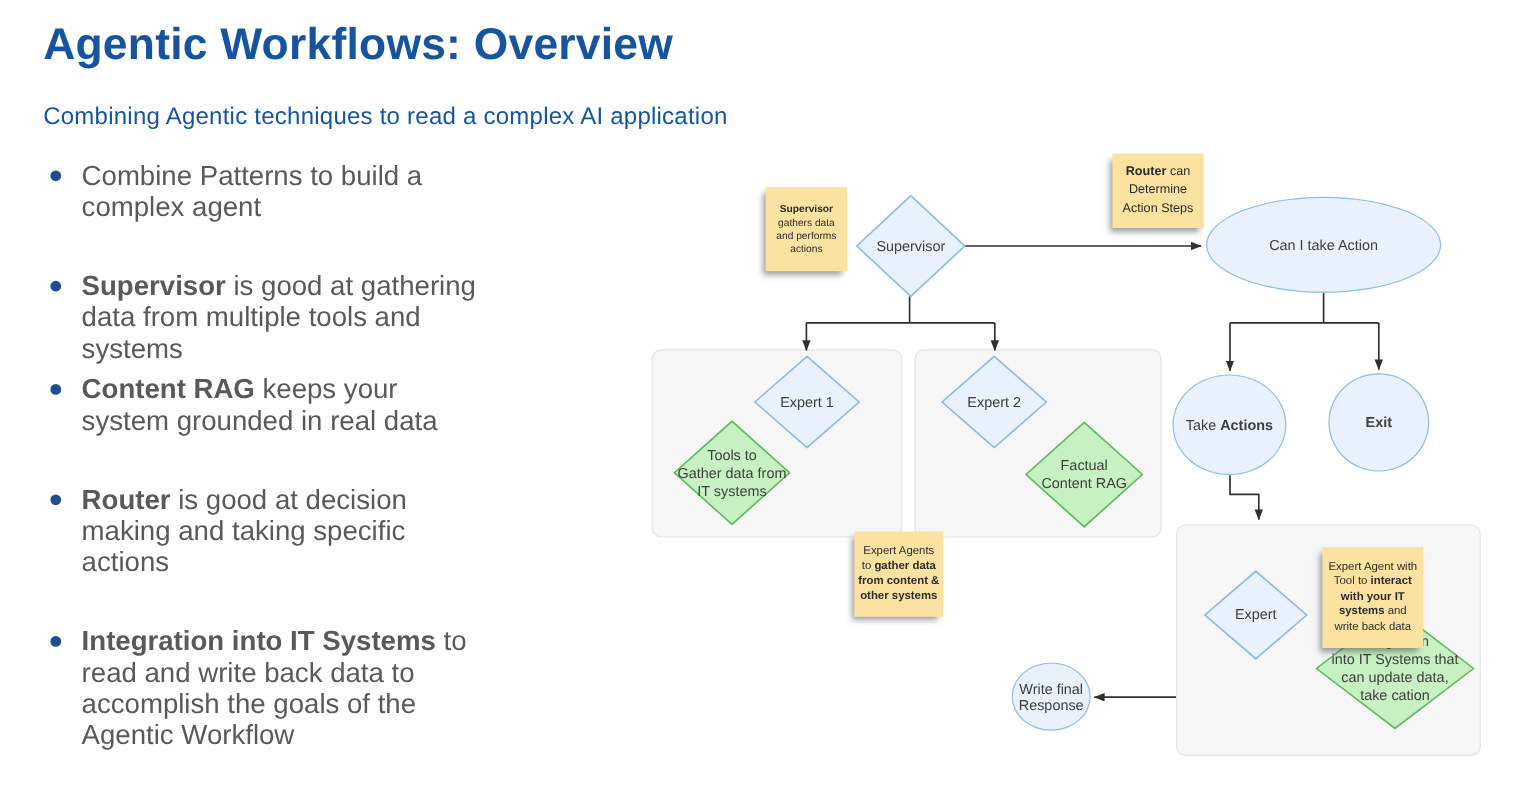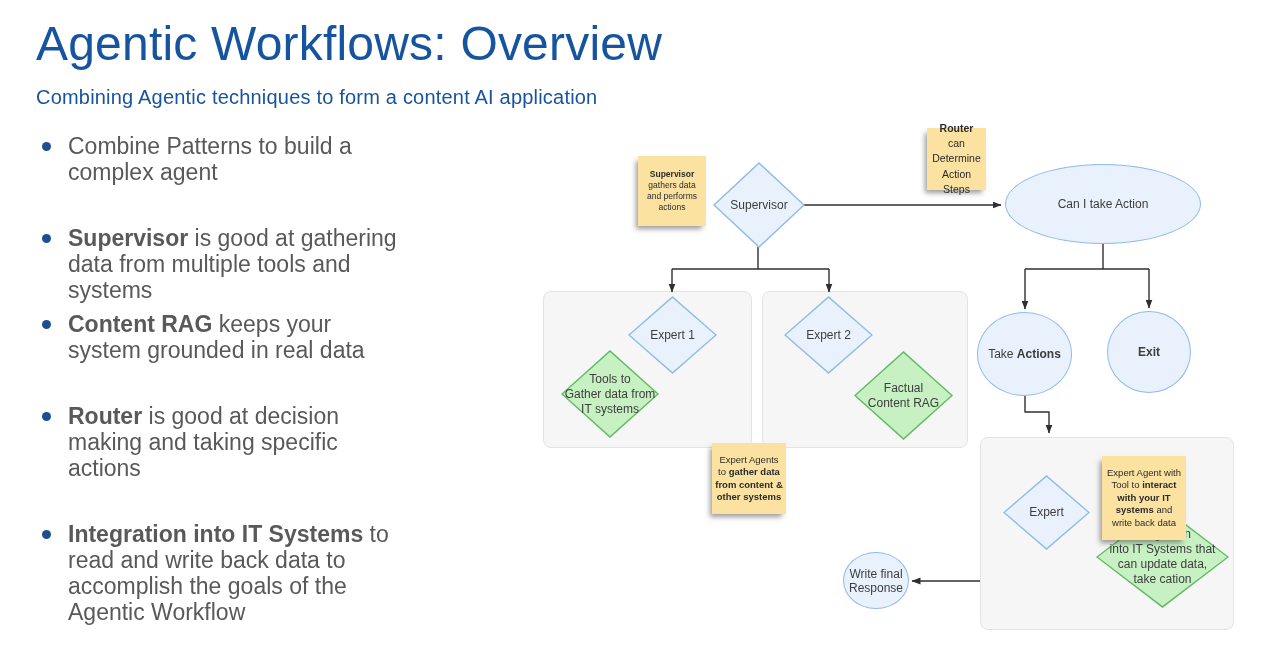--- a/index.html
+++ b/index.html
@@ -2,21 +2,21 @@
 <html style="--title-blue: #17549f; --text-gray: #595959; --bullet-dot: #1f4e8f; --blue-fill: #e8f1fc; --blue-border: #8fbbe8; --green-fill: #c7f1c3; --green-border: #61ba62; --sticky-yellow: #fbe2a1; --container-fill: #f6f6f7; --container-border: #e3e3e5; --connector: #2f2f2f; --node-text: #3d3d3d;"><head>
 <meta charset="utf-8">
 <style>
   html,body{margin:0;padding:0;}
   body{
     width:1280px;height:666px;position:relative;overflow:hidden;
     background:#ffffff;font-family:"Liberation Sans", sans-serif;
   }
   
   .title{
-    position:absolute;left:36px;top:16px;font-size:48px;font-weight:400;
+    position:absolute;left:36px;top:16px;font-size:37px;font-weight:700;
     color:var(--title-blue);letter-spacing:0.2px;
   }
   .subtitle{
     position:absolute;left:36px;top:86px;font-size:20px;
     color:var(--title-blue);letter-spacing:0.2px;
   }
   
   .bullets{
     position:absolute;left:40px;top:133px;width:365px;margin:0;padding:0;
     list-style:none;color:var(--text-gray);font-size:23px;line-height:26px;
@@ -62,21 +62,21 @@
   .sticky .bd{font-weight:bold;}
   .s-small{font-size:8.5px;}
   .s-mid{font-size:9.5px;margin-top:36px;}
   .s-big{font-size:10.5px;line-height:1.45;}
   .bold{font-weight:bold;}
 </style>
 </head>
 <body>
 
 <div class="title">Agentic Workflows: Overview</div>
-<div class="subtitle">Combining Agentic techniques to form a content AI application</div>
+<div class="subtitle">Combining Agentic techniques to read a complex AI application</div>
 
 <ul class="bullets">
   <li class="m40">
     <span class="dot"></span>
     <div class="txt"><span class="b"></span><span>Combine Patterns to build a complex agent</span></div>
   </li>
   <li class="m8">
     <span class="dot"></span>
     <div class="txt"><span class="b">Supervisor</span><span> is good at gathering data from multiple tools and systems</span></div>
   </li>
@@ -170,21 +170,21 @@
   <span class="bold">Exit</span>
 </div>
 <div class="ell" style="left:843px;top:552px;width:66px;height:57px">
   <span>Write final
 Response</span>
 </div>
 
 <div class="sticky s-small" style="left:638px;top:156px;width:68px;height:70px">
   <span><span class="bd">Supervisor</span><span> gathers data and performs actions</span></span>
 </div>
-<div class="sticky s-big" style="left:927px;top:128px;width:59px;height:62px">
+<div class="sticky s-big" style="left:927px;top:128px;width:76px;height:62px">
   <span><span class="bd">Router</span><span> can Determine Action Steps</span></span>
 </div>
 <div class="sticky s-mid" style="left:712px;top:407px;width:74px;height:71px">
   <span><span>Expert Agents to </span><span class="bd">gather data from content &amp; other systems</span></span>
 </div>
 <div class="sticky s-mid" style="left:1102px;top:420px;width:84px;height:84px">
   <span><span>Expert Agent with Tool to </span><span class="bd">interact with your IT systems</span><span> and write back data</span></span>
 </div>
 
 </body></html>

